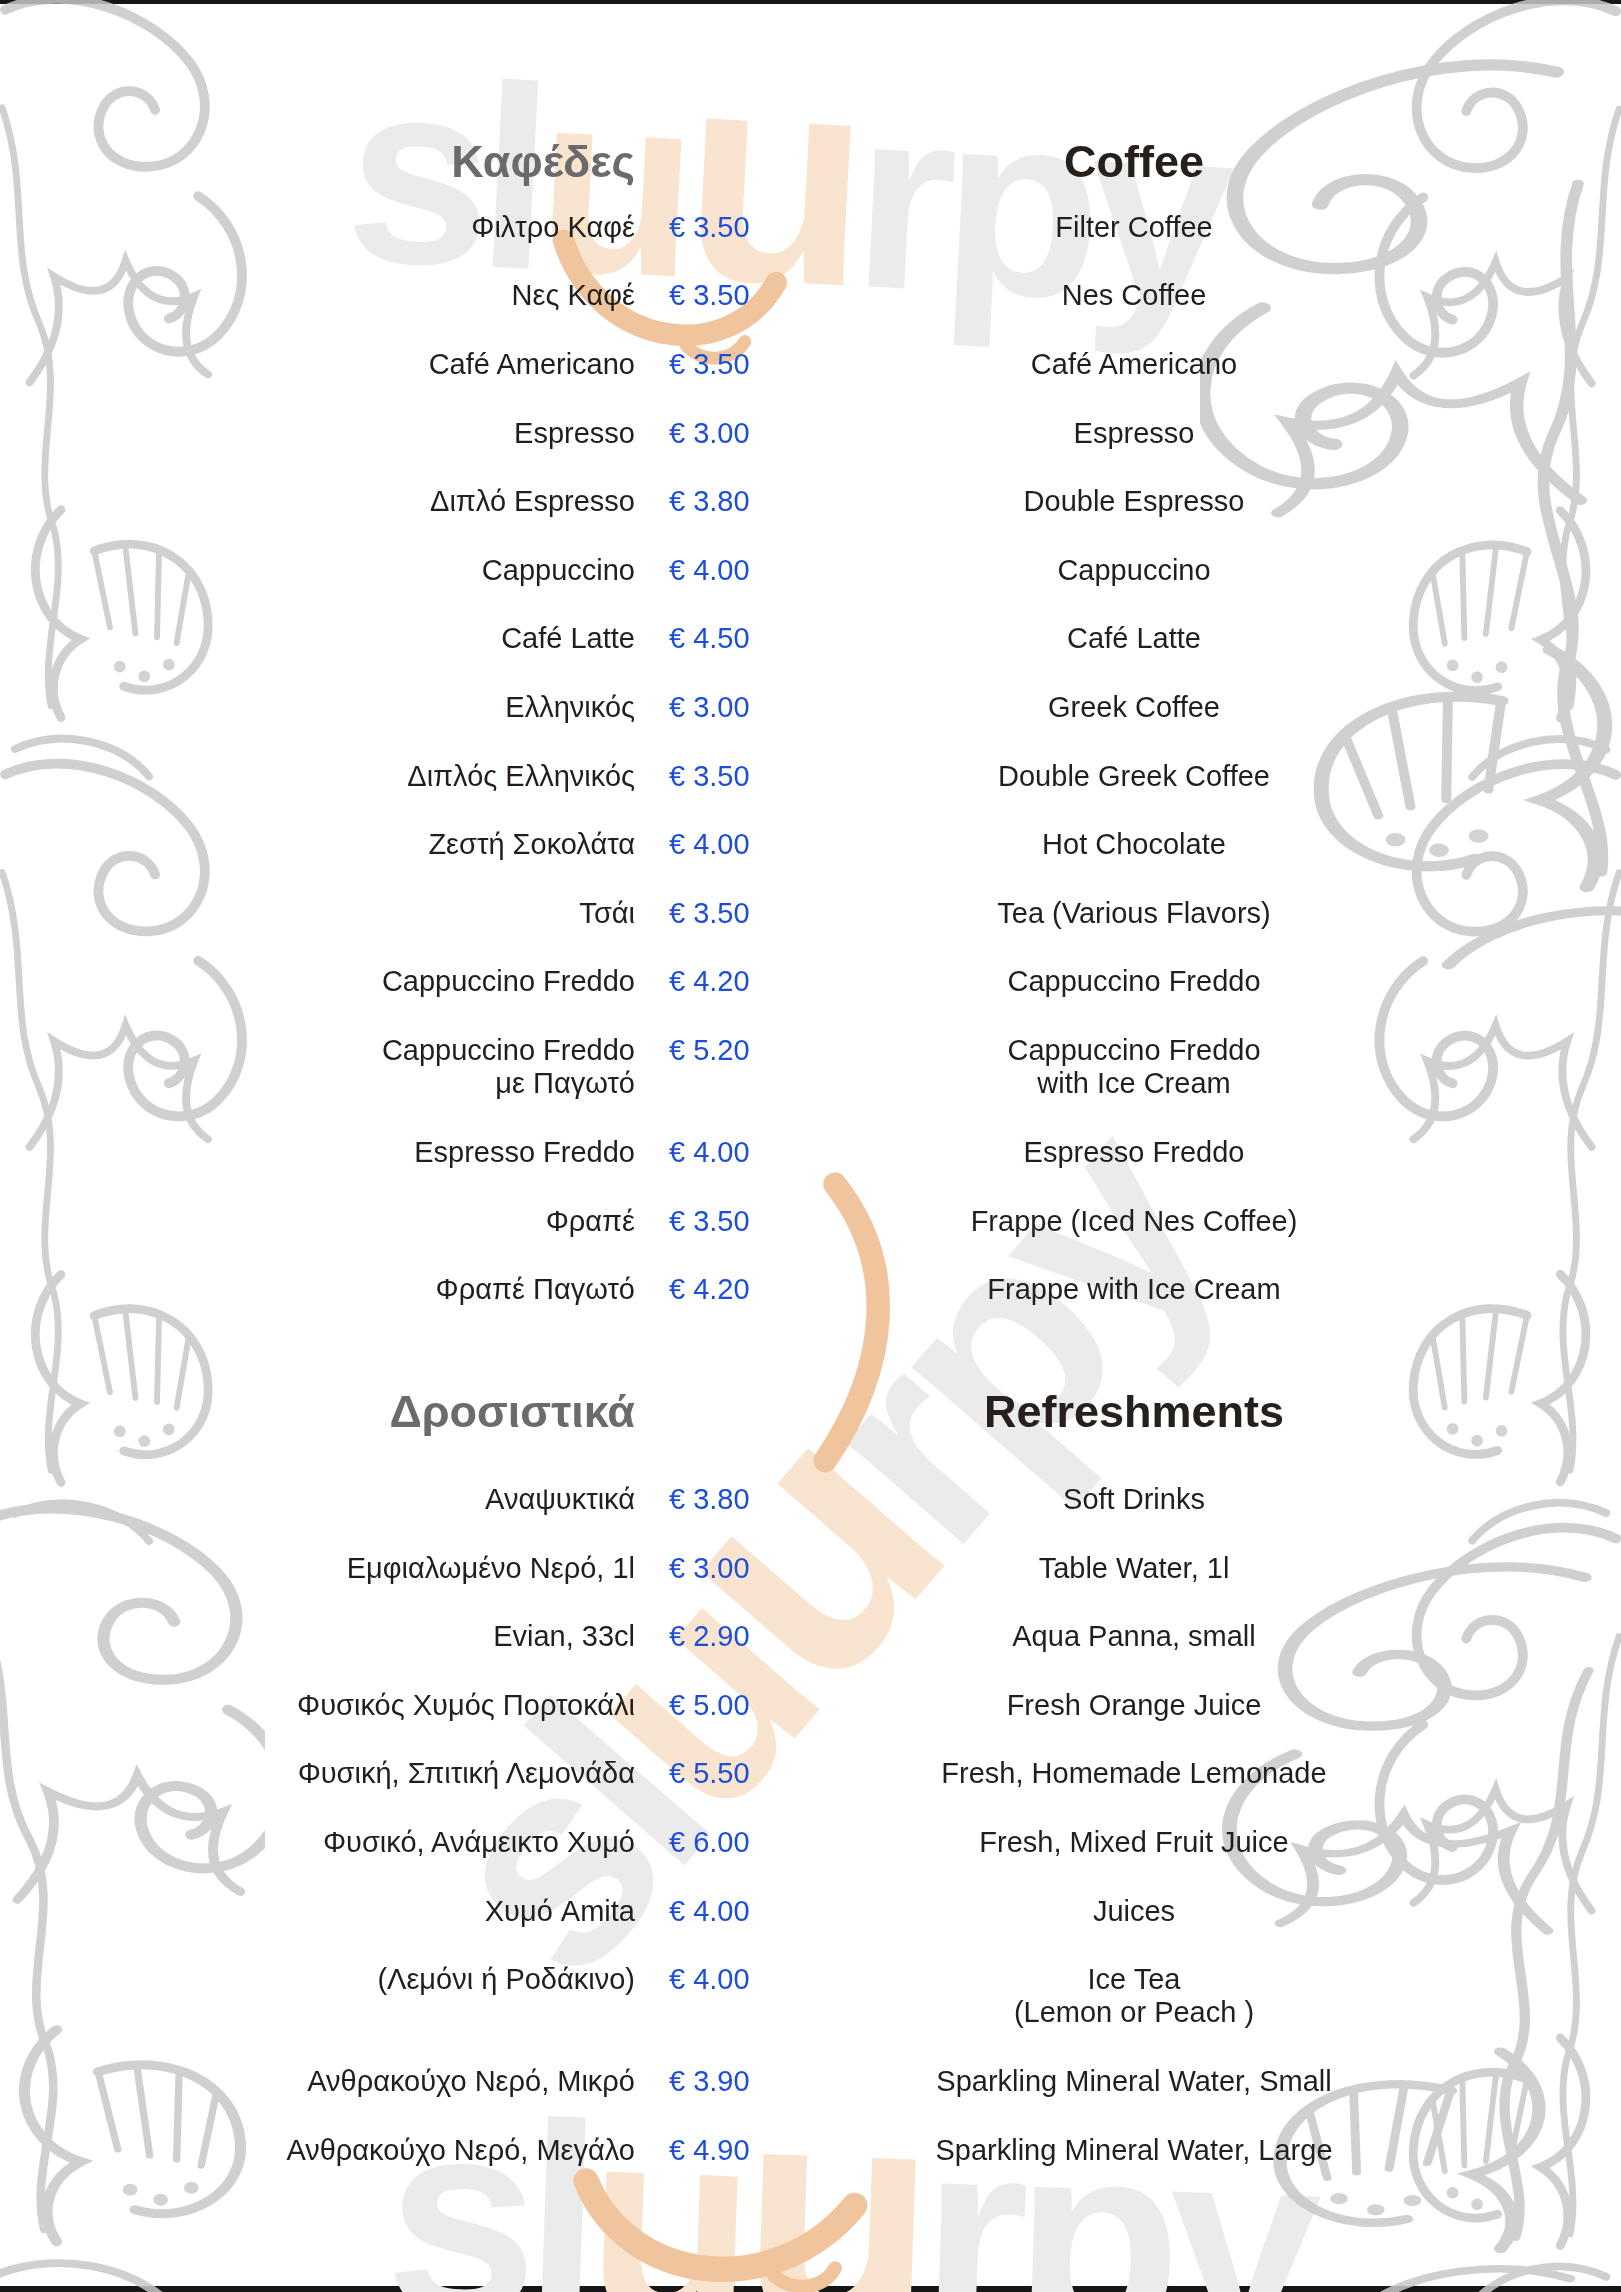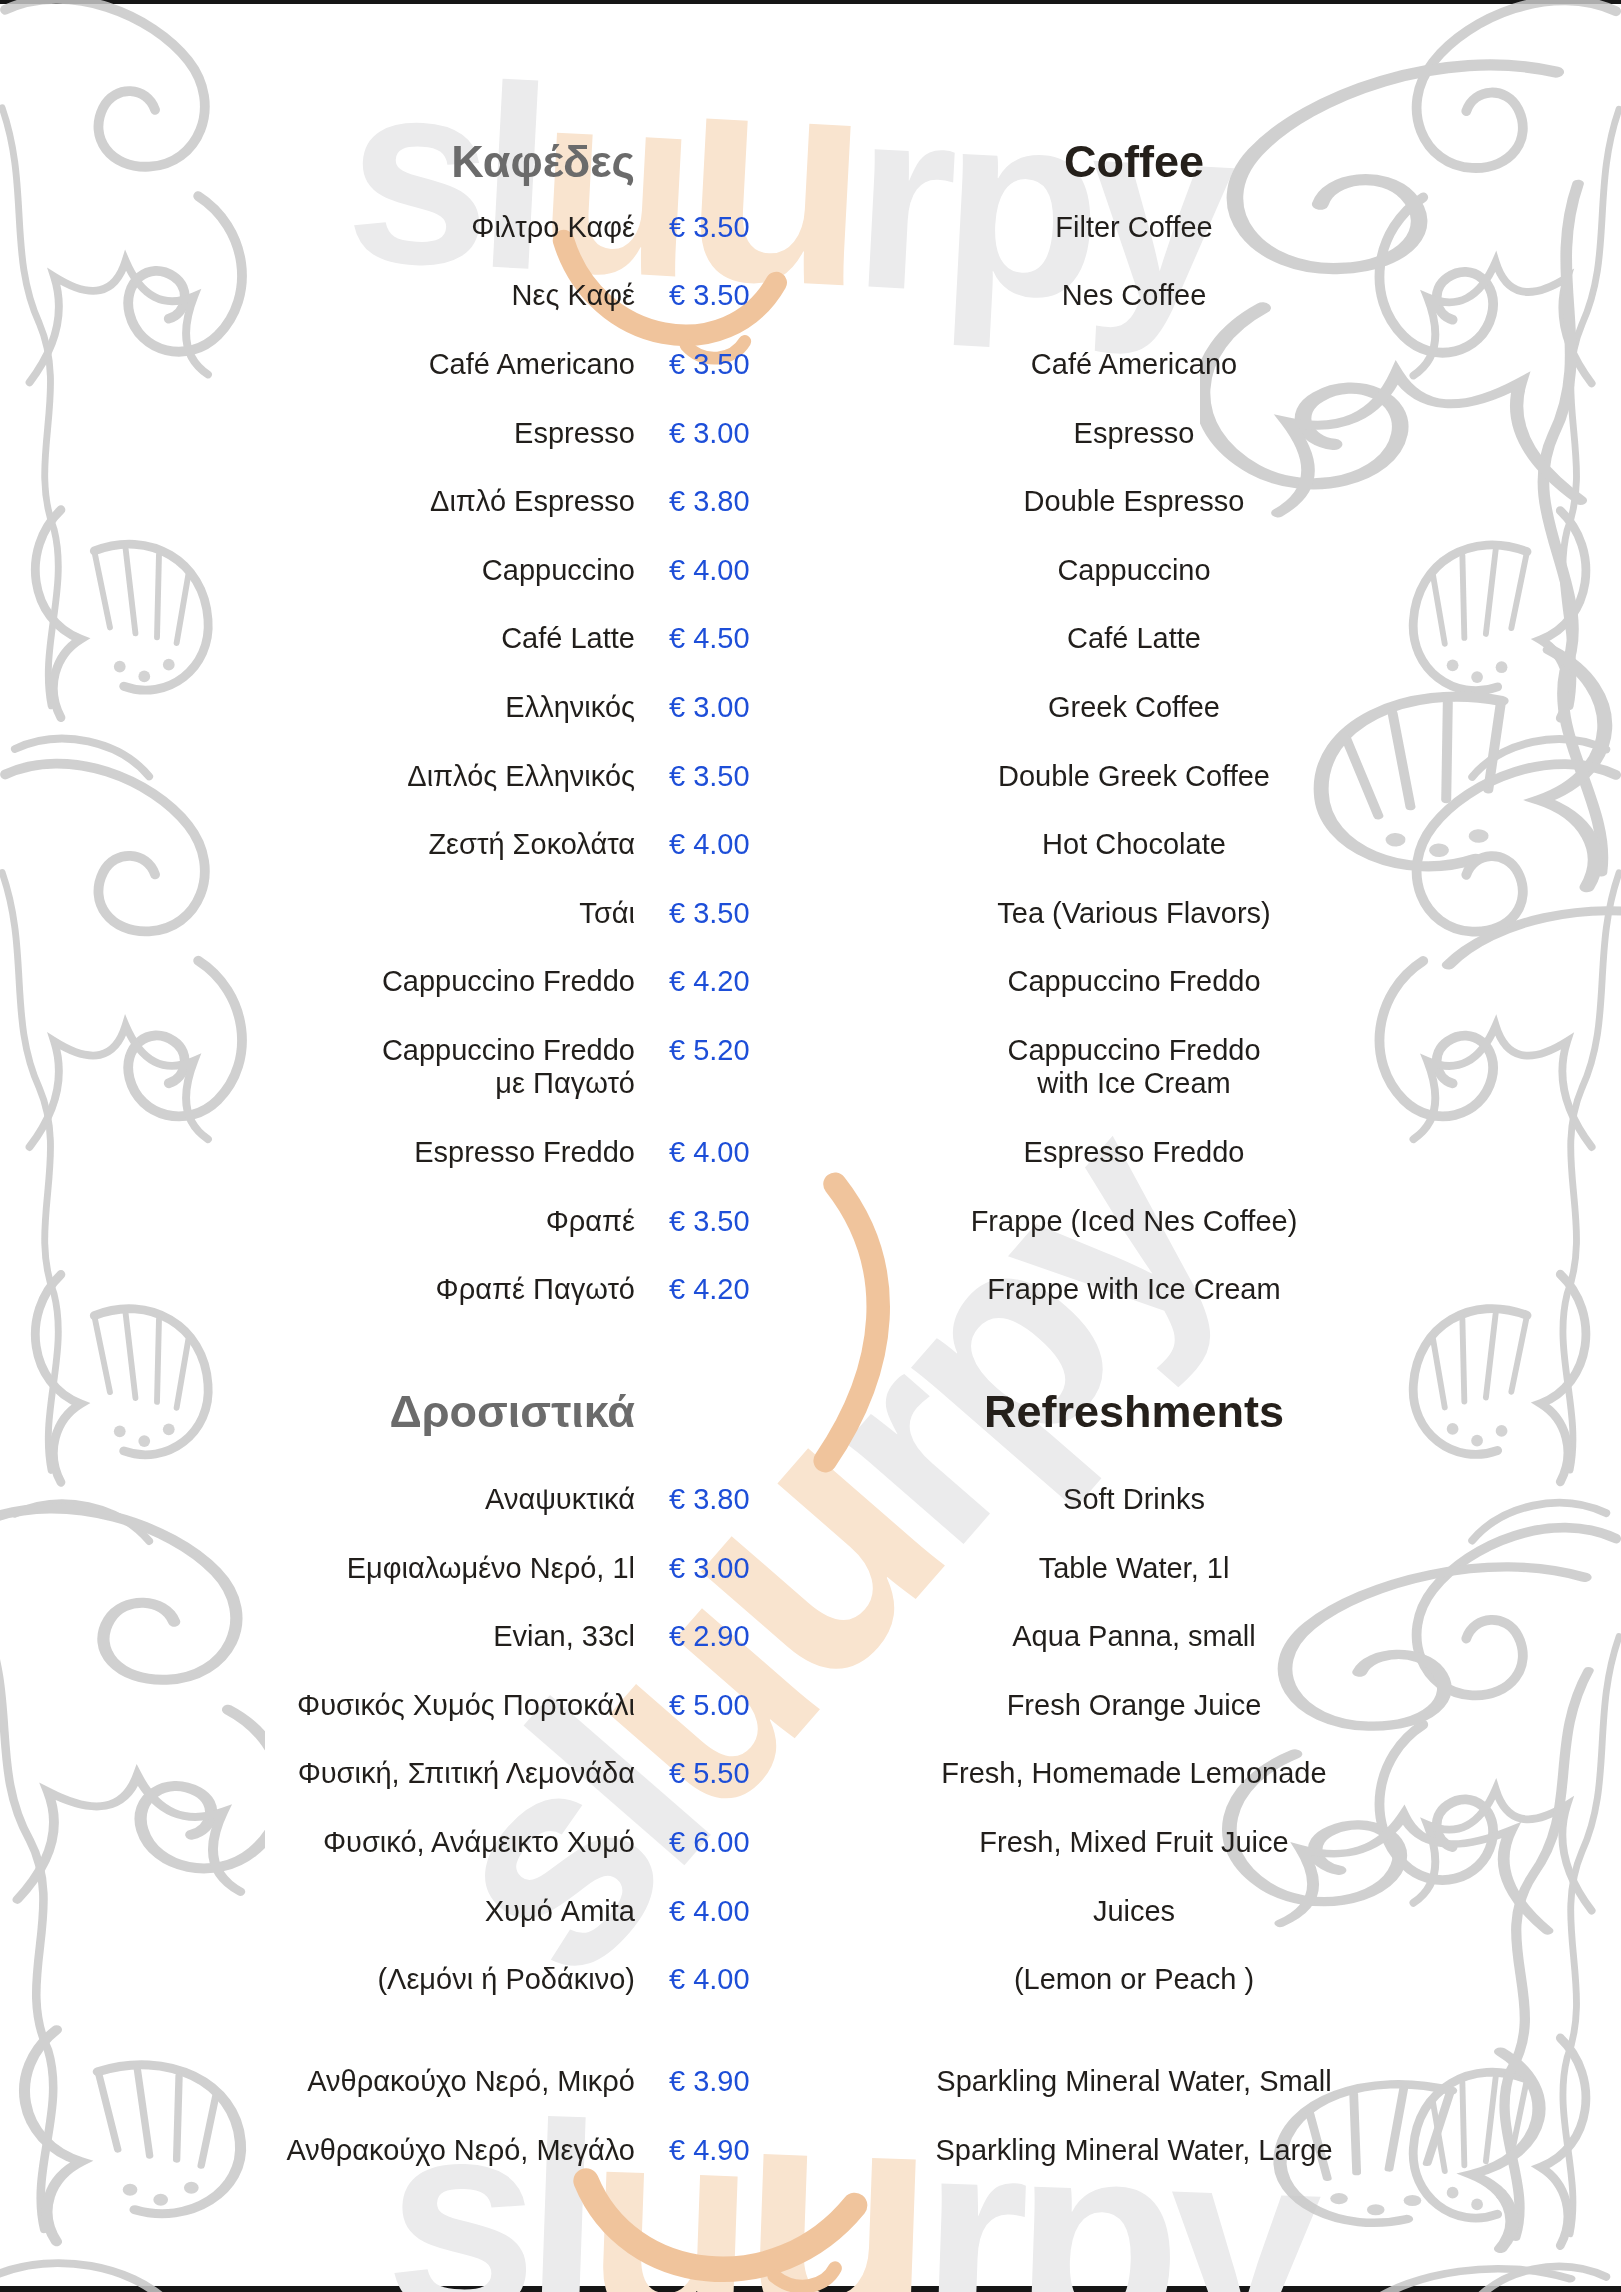--- a/index.html
+++ b/index.html
@@ -372,20 +372,21 @@
       </div>
     </div>
     <div class="row" style="top: 1963px;">
       <div class="col-el">
         <div>(Λεμόνι ή Ροδάκινο)</div>
       </div>
       <div class="col-price">
         <div>€ 4.00</div>
       </div>
       <div class="col-en">
+        <div>Ice Tea</div>
         <div>(Lemon or Peach )</div>
       </div>
     </div>
     <div class="row" style="top: 2065px;">
       <div class="col-el">
         <div>Ανθρακούχο Νερό, Μικρό</div>
       </div>
       <div class="col-price">
         <div>€ 3.90</div>
       </div>

